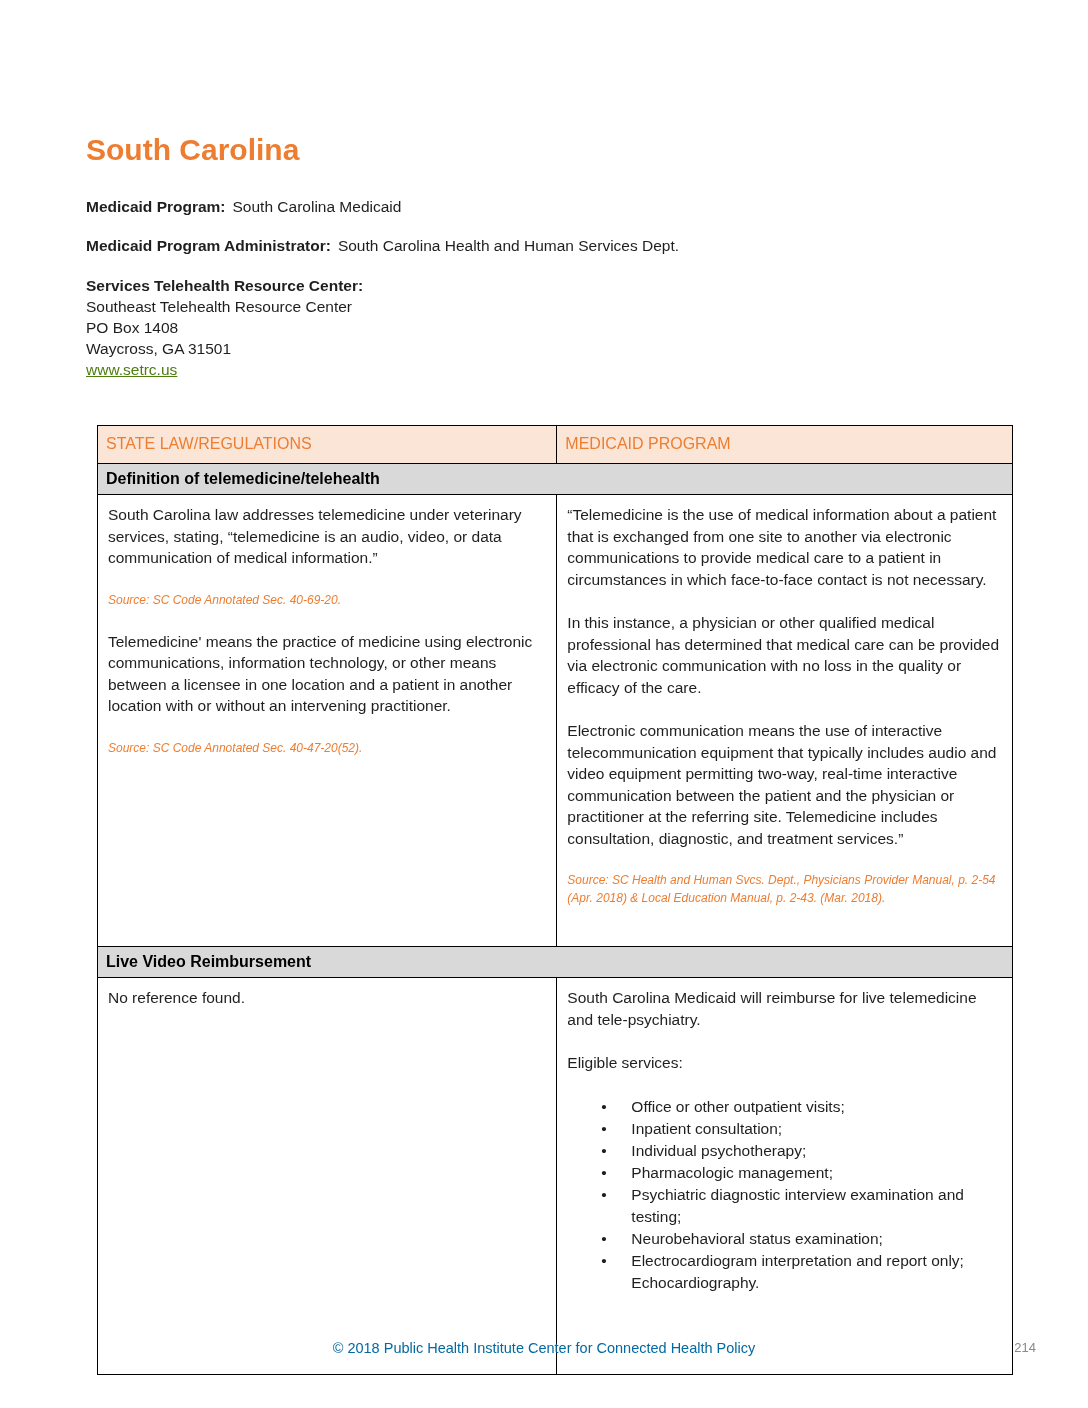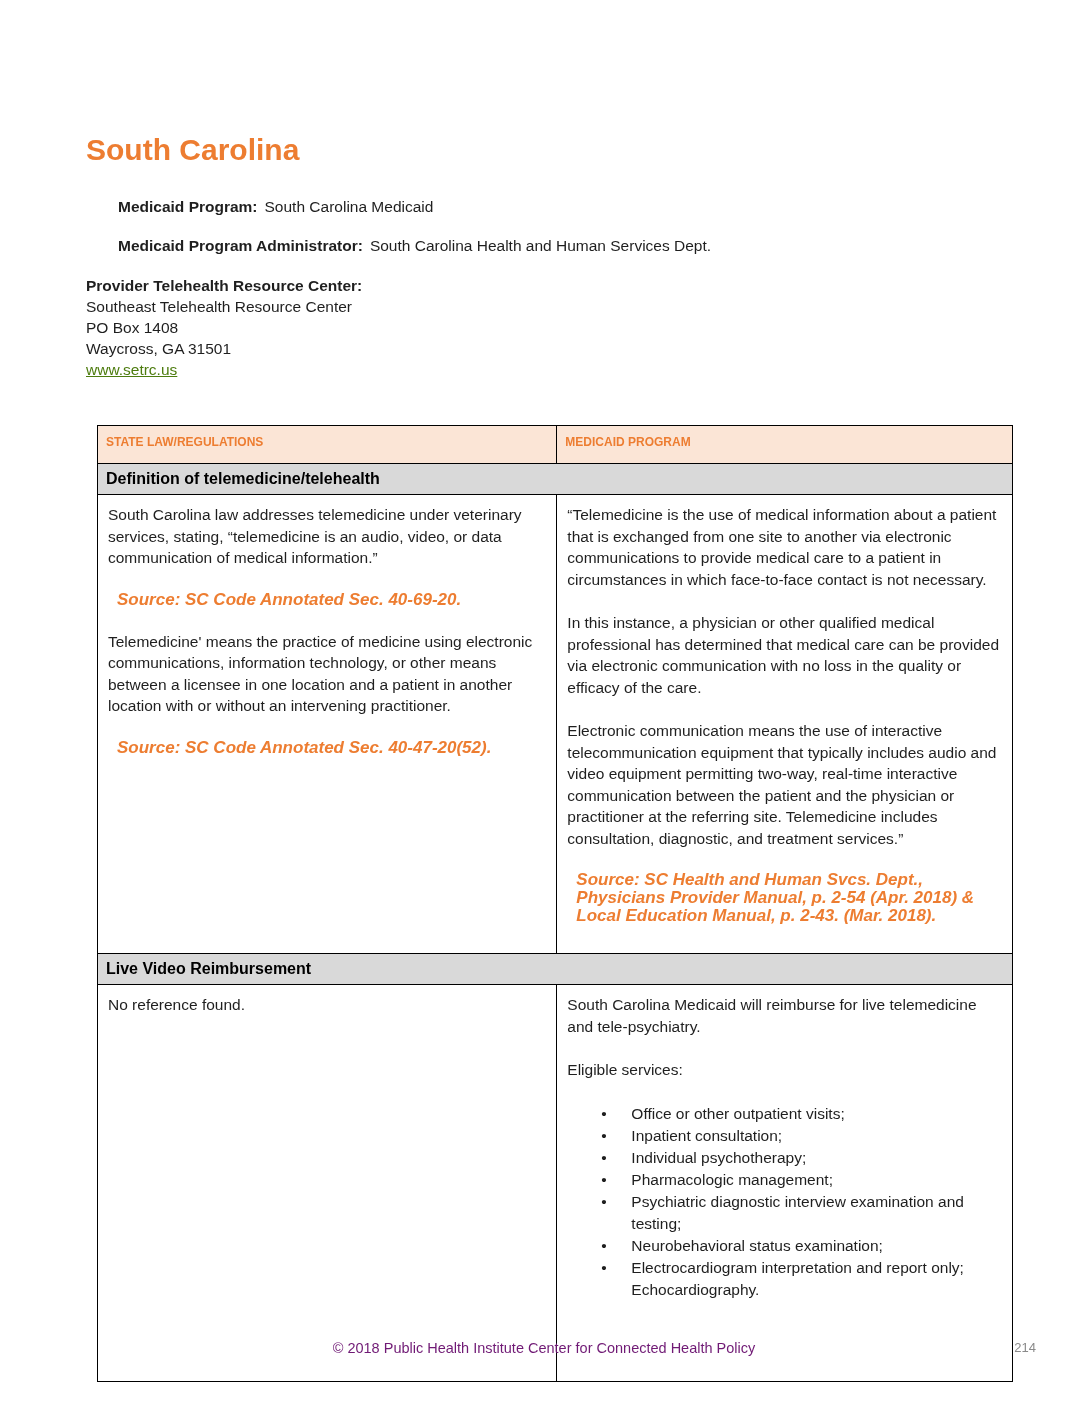--- a/index.html
+++ b/index.html
@@ -19,21 +19,21 @@
     color: #ED7D31;
     line-height: 34px;
   }
   .info-block {
     margin-left: 86px;
     font-size: 15.5px;
     line-height: 21px;
   }
   .info-line { margin-top: 18px; }
   .info-line.first { margin-top: 29px; }
-  .label { font-weight: 700; margin-left: 32px; }
+  .label { font-weight: 700; }
   .value { padding-left: 7px; }
   .addr-line { margin: 0; }
   .rtrc-label { font-weight: 700; margin-top: 19px; }
   .site-link {
     color: #4d7c0f;
     text-decoration: underline;
     cursor: pointer;
   }
   table.policy-table {
     border-collapse: collapse;
@@ -42,22 +42,22 @@
     margin: 45px 0 0 97px;
   }
   table.policy-table th, table.policy-table td {
     border: 1.5px solid #000000;
     vertical-align: top;
     text-align: left;
   }
   th.col-header {
     background: #FBE5D6;
     color: #ED7D31;
-    font-size: 12px;
-    font-weight: 700;
+    font-size: 16px;
+    font-weight: 400;
     padding: 9px 8px 8px 8px;
     height: 38px;
   }
   td.section-row {
     background: #D9D9D9;
     color: #000000;
     font-size: 16px;
     font-weight: 700;
     padding: 6px 8px;
     height: 31px;
@@ -65,25 +65,25 @@
   td.content-cell {
     padding: 9px 10px 6px 10px;
     font-size: 15.5px;
     line-height: 21.5px;
   }
   tr.def-row td.content-cell { height: 452px; }
   tr.lv-row td.content-cell { height: 397px; }
   .cell-para { margin: 0 0 22px 0; }
   .source-note {
     color: #ED7D31;
-    font-weight: 700;
+    font-weight: 400;
     font-style: italic;
-    font-size: 17px;
+    font-size: 12px;
     line-height: 18px;
-    margin: 0 0 22px 9px;
+    margin: 0 0 22px 0;
   }
   ul.service-list {
     list-style: none;
     margin: 21px 0 0 0;
     padding: 0 0 0 34px;
   }
   ul.service-list li {
     display: flex;
     line-height: 22px;
   }
@@ -91,21 +91,21 @@
     flex: 0 0 30px;
     width: 30px;
   }
   ul.service-list .bullet-text { flex: 1 1 auto; }
   .footer-bar {
     position: absolute;
     top: 1340px;
     left: 0;
     width: 100%;
     text-align: center;
-    color: #701a75;
+    color: #0369a1;
     font-size: 14.5px;
   }
   .page-number {
     position: absolute;
     top: 1340px;
     right: 52px;
     color: #8a8a8a;
     font-size: 13px;
     text-align: right;
   }
@@ -115,21 +115,21 @@
 
 <h1 class="page-title">South Carolina</h1>
 
 <div class="info-block">
   <div class="info-line first">
     <span class="label">Medicaid Program:</span><span class="value">South Carolina Medicaid</span>
   </div>
   <div class="info-line">
     <span class="label">Medicaid Program Administrator:</span><span class="value">South Carolina Health and Human Services Dept.</span>
   </div>
-  <div class="rtrc-label addr-line">Provider Telehealth Resource Center:</div>
+  <div class="rtrc-label addr-line">Services Telehealth Resource Center:</div>
   <div class="addr-line">Southeast Telehealth Resource Center</div>
   <div class="addr-line">PO Box 1408</div>
   <div class="addr-line">Waycross, GA 31501</div>
   <div class="addr-line"><a class="site-link">www.setrc.us</a></div>
 </div>
 
 <table class="policy-table">
   <tbody>
     <tr>
       <th class="col-header" style="width:50.2%;">STATE LAW/REGULATIONS</th>

